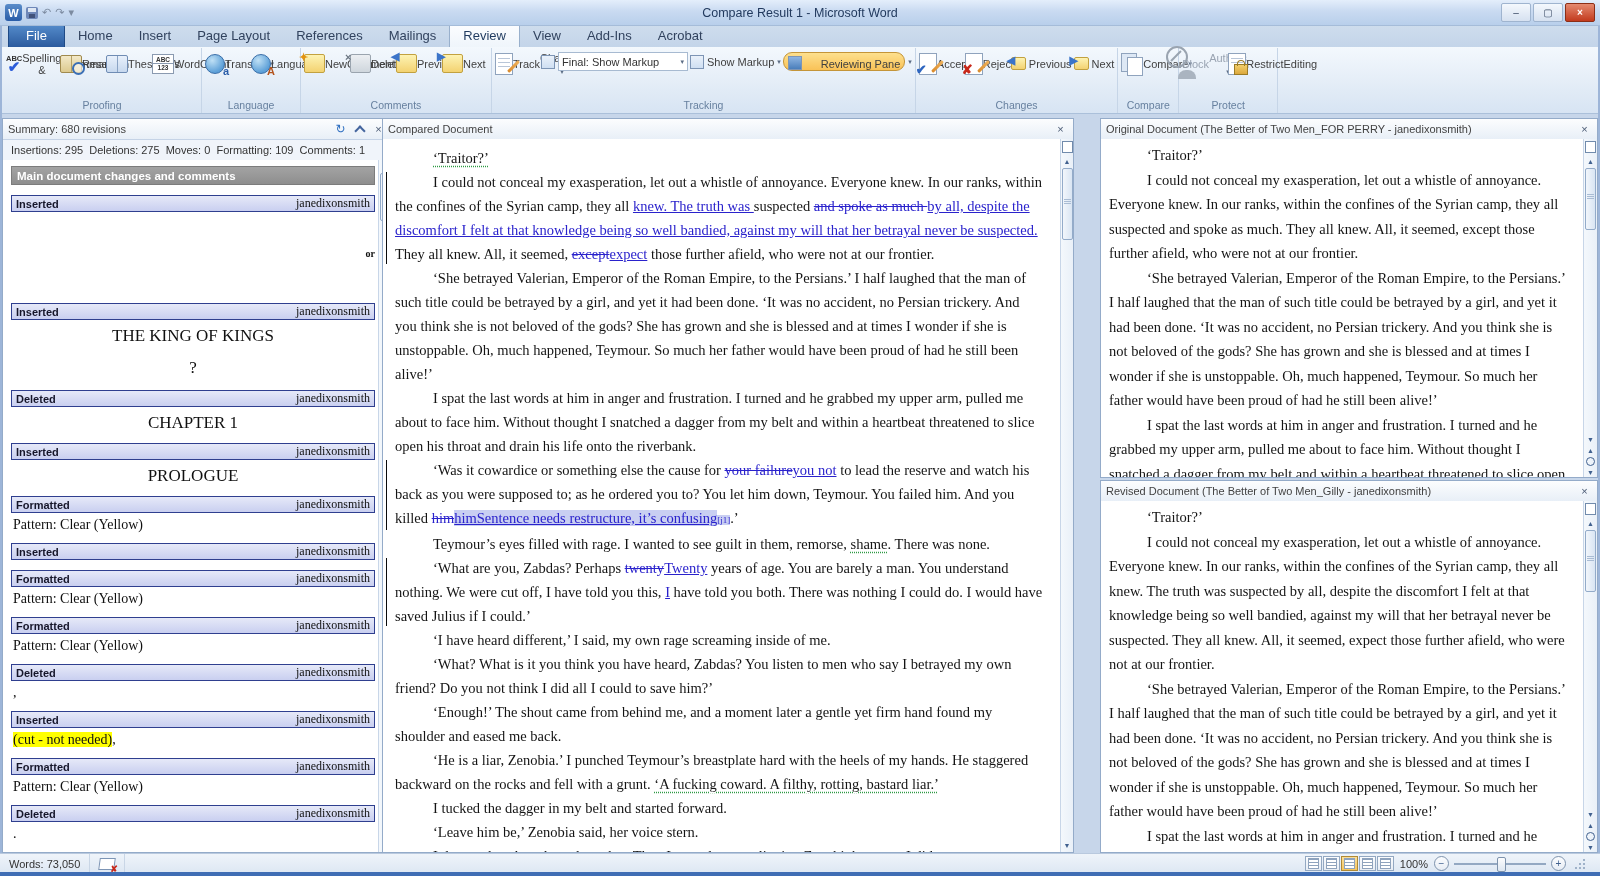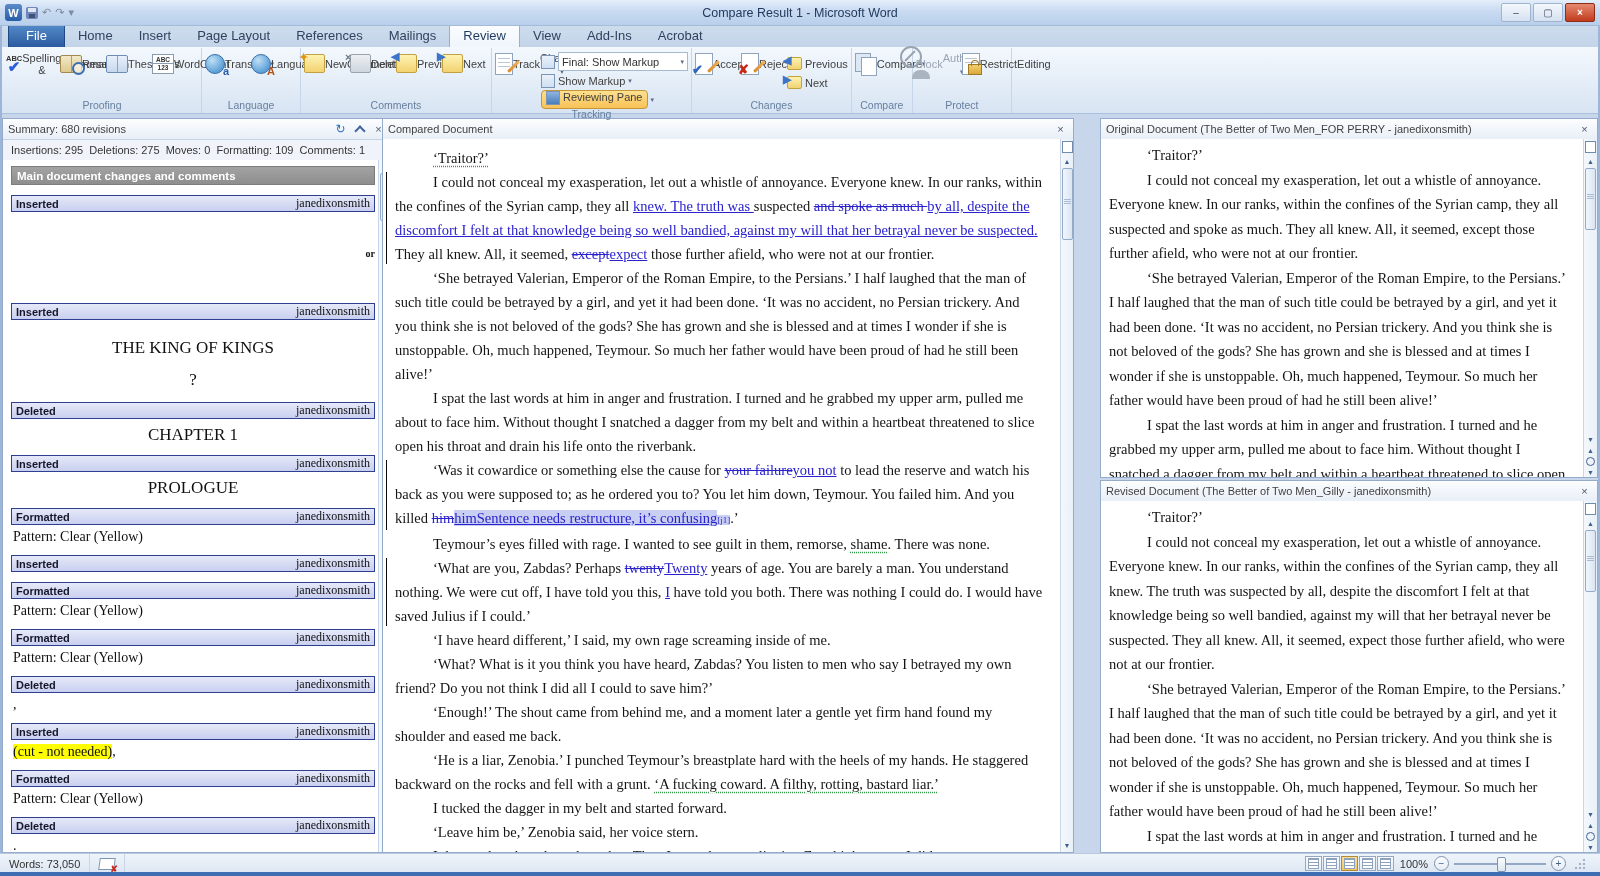--- a/index.html
+++ b/index.html
@@ -40,26 +40,26 @@
     border-bottom:1px solid #abc0da;display:flex;align-items:stretch;padding:1px 0 0 3px;z-index:40}
   .rgroup{display:flex;flex-direction:column;border-right:1px solid #c6d5e7;padding:2px 3px 0;position:relative}
   .grow{display:flex;flex:1;align-items:flex-start}
   .rgroup-label{text-align:center;font-size:10.5px;color:#67809f;padding:0 2px 2px;margin-top:auto}
   .bigbtn{display:flex;flex-direction:row;align-items:center;width:54px;padding:1px 0;
     font-size:11px;color:#3f3f3f;text-align:center;line-height:12px;border-radius:3px}
   .bigbtn.narrow{width:46px}
   .bigbtn .icn{height:25px;display:flex;align-items:center;justify-content:center;margin-bottom:1px;position:relative}
   .bigbtn.disabled{color:#9aa4b2}
   .dd{font-size:7px;color:#5b6c84;line-height:6px}
-  .smallcol{display:flex;flex-direction:column;gap:2px;padding-top:3px}
+  .smallcol{display:flex;flex-direction:row;gap:2px;padding-top:3px}
   .smallrow{display:flex;align-items:center;gap:3px;font-size:11px;color:#3f3f3f;height:17px}
   .combo{width:122px;height:17px;background:#fff;border:1px solid #a7bad1;font-size:11px;
     display:flex;align-items:center;justify-content:space-between;padding:0 3px;color:#333}
-  .hl-orange{background:linear-gradient(#fde08e,#f9c257);border:1px solid #c49539;border-radius:4px;
-    padding:0 4px;height:17px;display:flex;align-items:flex-start;gap:3px}
+  .hl-orange{background:linear-gradient(#fde08e,#f9c257);border:1px solid #c49539;border-radius:9px;
+    padding:0 4px;height:17px;display:flex;align-items:flex-end;gap:19px}
   
   .ic-abc{font-size:7.5px;font-weight:bold;color:#333;line-height:7px}
   .ic-check{color:#2b5cd9;font-size:15px;font-weight:bold;line-height:10px}
   .book{width:20px;height:16px;background:linear-gradient(#f3e9c8,#dcc98e);border:1px solid #a08a4e;border-radius:2px;position:relative}
   .book::before{content:"";position:absolute;left:50%;top:0;bottom:0;width:1px;background:#b4a065}
   .mag{position:absolute;right:-4px;bottom:-3px;width:9px;height:9px;border:2px solid #3a6fb5;border-radius:50%;background:rgba(255,255,255,.6)}
   .bookblue{width:20px;height:16px;background:linear-gradient(#e8f0fb,#c7d8ee);border:1px solid #6f8cb4;border-radius:2px;position:relative}
   .bookblue::before{content:"";position:absolute;left:50%;top:0;bottom:0;width:1px;background:#8aa3c4}
   .wc-box{width:20px;height:18px;border:1px solid #8a9ab0;background:#fff;font-size:6.5px;font-weight:bold;
     color:#333;display:flex;flex-direction:column;align-items:center;justify-content:center;line-height:7px}
@@ -100,21 +100,21 @@
     padding:0 8px;background:#f0f4fa;border-bottom:1px solid #d5dfee;white-space:pre}
   .rev-list{position:absolute;top:41px;left:0;right:13px;bottom:0;overflow:hidden;background:#fff;padding:6px 3px 0 8px}
   .sec-hdr{height:17px;background:linear-gradient(#a3a3a3,#8e8e8e);border:1px solid #7c7c7c;color:#fff;
     font-weight:bold;font-size:11.5px;display:flex;align-items:center;padding:0 5px}
   .rev-bar{height:15px;background:linear-gradient(#e6e9f8,#c9cff0);border:1px solid #2f3f8f;
     display:flex;align-items:center;justify-content:space-between;padding:0 4px;margin-top:10px}
   .rev-label{font-weight:bold;font-size:11px;color:#16162a}
   .rev-author{font-weight:normal;font-size:12px;font-family:"Liberation Serif",serif;color:#101010}
   .rev-content{font-family:"Liberation Serif",serif;font-size:14px;color:#101010;padding:4px 2px 0}
   .rev-content.center-title{text-align:center;font-size:17px;padding-top:6px}
-  .rev-content.center-title div{margin:12px 0 12px}
+  .rev-content.center-title div{margin:0 0 12px}
   .rev-content.center-or{text-align:right;font-weight:bold;font-size:10px;padding:36px 0 34px}
   .rev-content .hl{background:#ffff00}
   
   .docbody{position:absolute;overflow:hidden;background:#fff;font-family:"Liberation Serif",serif;color:#141414}
   .docbody p{margin:0;text-indent:38px;position:relative}
   .docbody p.changed::before{content:"";position:absolute;left:-9px;top:2px;bottom:2px;width:1px;background:#0a0a0a}
   .r-n{}
   .r-i{color:#2a22cc;text-decoration:underline}
   .r-d{color:#2a22cc;text-decoration:line-through}
   .r-g{text-decoration:underline dotted #2e9a44;text-underline-offset:3px}

